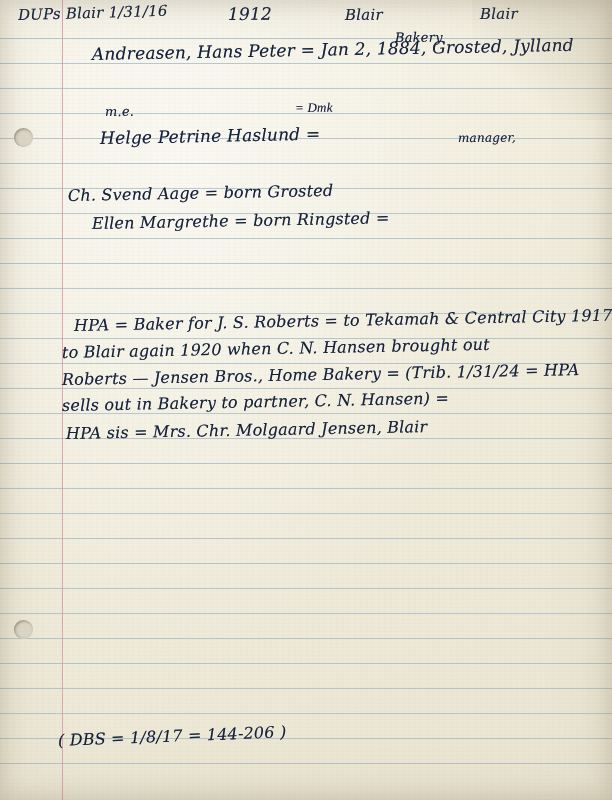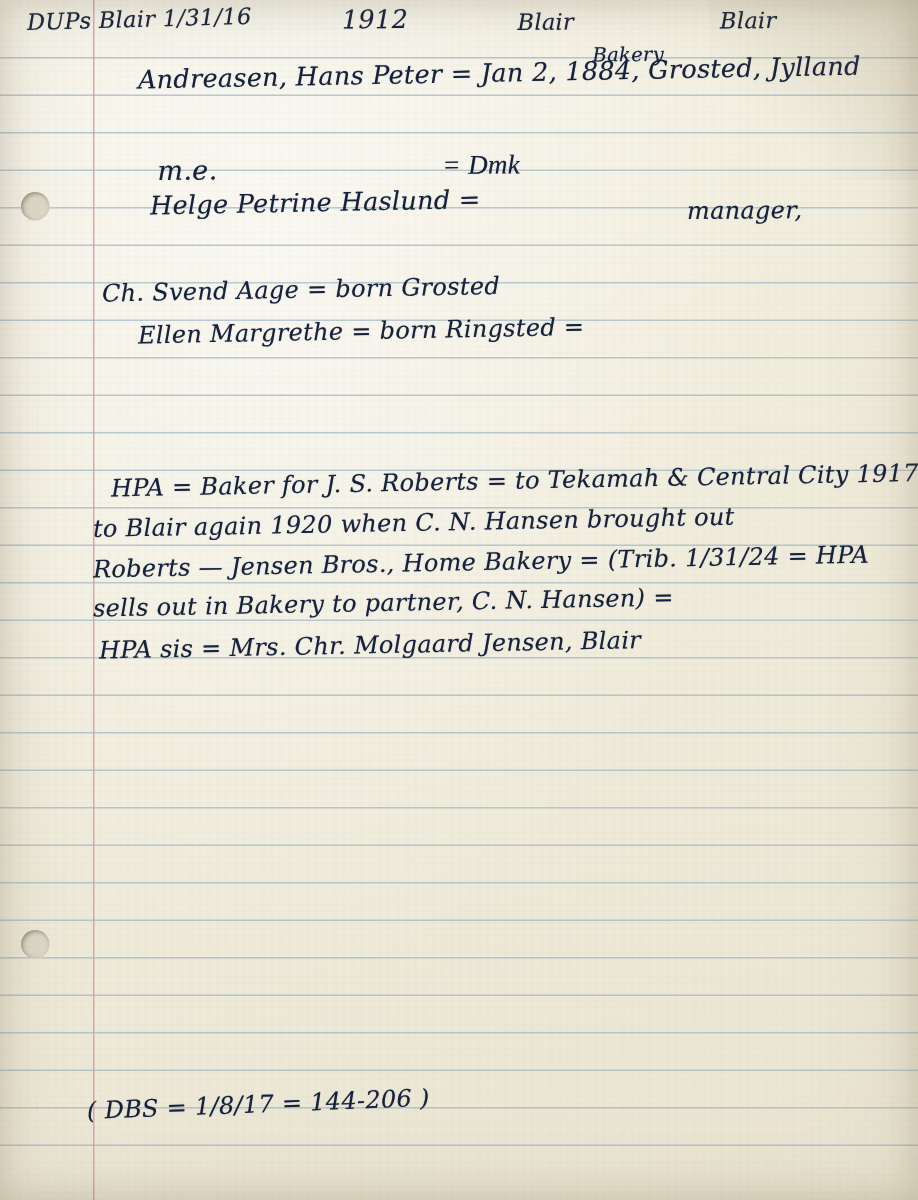--- a/index.html
+++ b/index.html
@@ -67,21 +67,21 @@
     position: absolute;
     color: #14213d;
     font-family: "DejaVu Serif", serif;
     font-style: italic;
     white-space: nowrap;
     letter-spacing: 0.2px;
     text-shadow: 0 0 0.6px rgba(20,33,61,0.5);
   }
   .sz-hdr { font-size: 15px; }
   .sz-body { font-size: 16px; }
-  .sz-small { font-size: 18px; }
+  .sz-small { font-size: 13px; }
   .slant { transform: rotate(-1.6deg); transform-origin: left center; }
   .slant2 { transform: rotate(-1.1deg); transform-origin: left center; }
   .slant3 { transform: rotate(-2.2deg); transform-origin: left center; }
   .flat { transform: rotate(-0.5deg); transform-origin: left center; }
   
   .grain {
     position: absolute;
     inset: 0;
     pointer-events: none;
     opacity: 0.10;
@@ -145,21 +145,21 @@
   <div class="hand sz-hdr flat" style="left:345px; top:6px;">Blair</div>
   <div class="hand sz-hdr flat" style="left:480px; top:5px;">Blair</div>
 
   <div class="hand sz-body slant2" style="left:92px; top:44px; font-size:17px;">Andreasen, Hans Peter = Jan 2, 1884, Grosted, Jylland</div>
   <div class="hand sz-small flat" style="left:395px; top:30px; font-size:13px;">Bakery</div>
 
   <div class="hand sz-small flat" style="left:105px; top:104px;">m.e.</div>
   <div class="hand sz-small flat" style="left:295px; top:100px;font-family:Liberation Serif, serif;">= Dmk</div>
 
   <div class="hand sz-body slant2" style="left:100px; top:128px; font-size:17px;">Helge Petrine Haslund =</div>
-  <div class="hand sz-body flat" style="left:458px; top:131px; font-size:16px;">manager,</div>
+  <div class="hand sz-body flat" style="left:458px; top:131px; font-size:12px;">manager,</div>
 
   <div class="hand sz-body slant2" style="left:68px; top:186px;">Ch. Svend Aage = born Grosted</div>
   <div class="hand sz-body slant2" style="left:92px; top:214px;">Ellen Margrethe = born Ringsted =</div>
 
   <div class="hand sz-body slant2" style="left:74px; top:316px;">HPA = Baker for J. S. Roberts = to Tekamah &amp; Central City 1917 =</div>
   <div class="hand sz-body slant2" style="left:62px; top:343px;">to Blair again 1920 when C. N. Hansen brought out</div>
   <div class="hand sz-body slant2" style="left:62px; top:370px;">Roberts — Jensen Bros., Home Bakery = (Trib. 1/31/24 = HPA</div>
   <div class="hand sz-body slant2" style="left:62px; top:396px;">sells out in Bakery to partner, C. N. Hansen) =</div>
   <div class="hand sz-body slant2" style="left:66px; top:424px;">HPA sis = Mrs. Chr. Molgaard Jensen, Blair</div>
 

